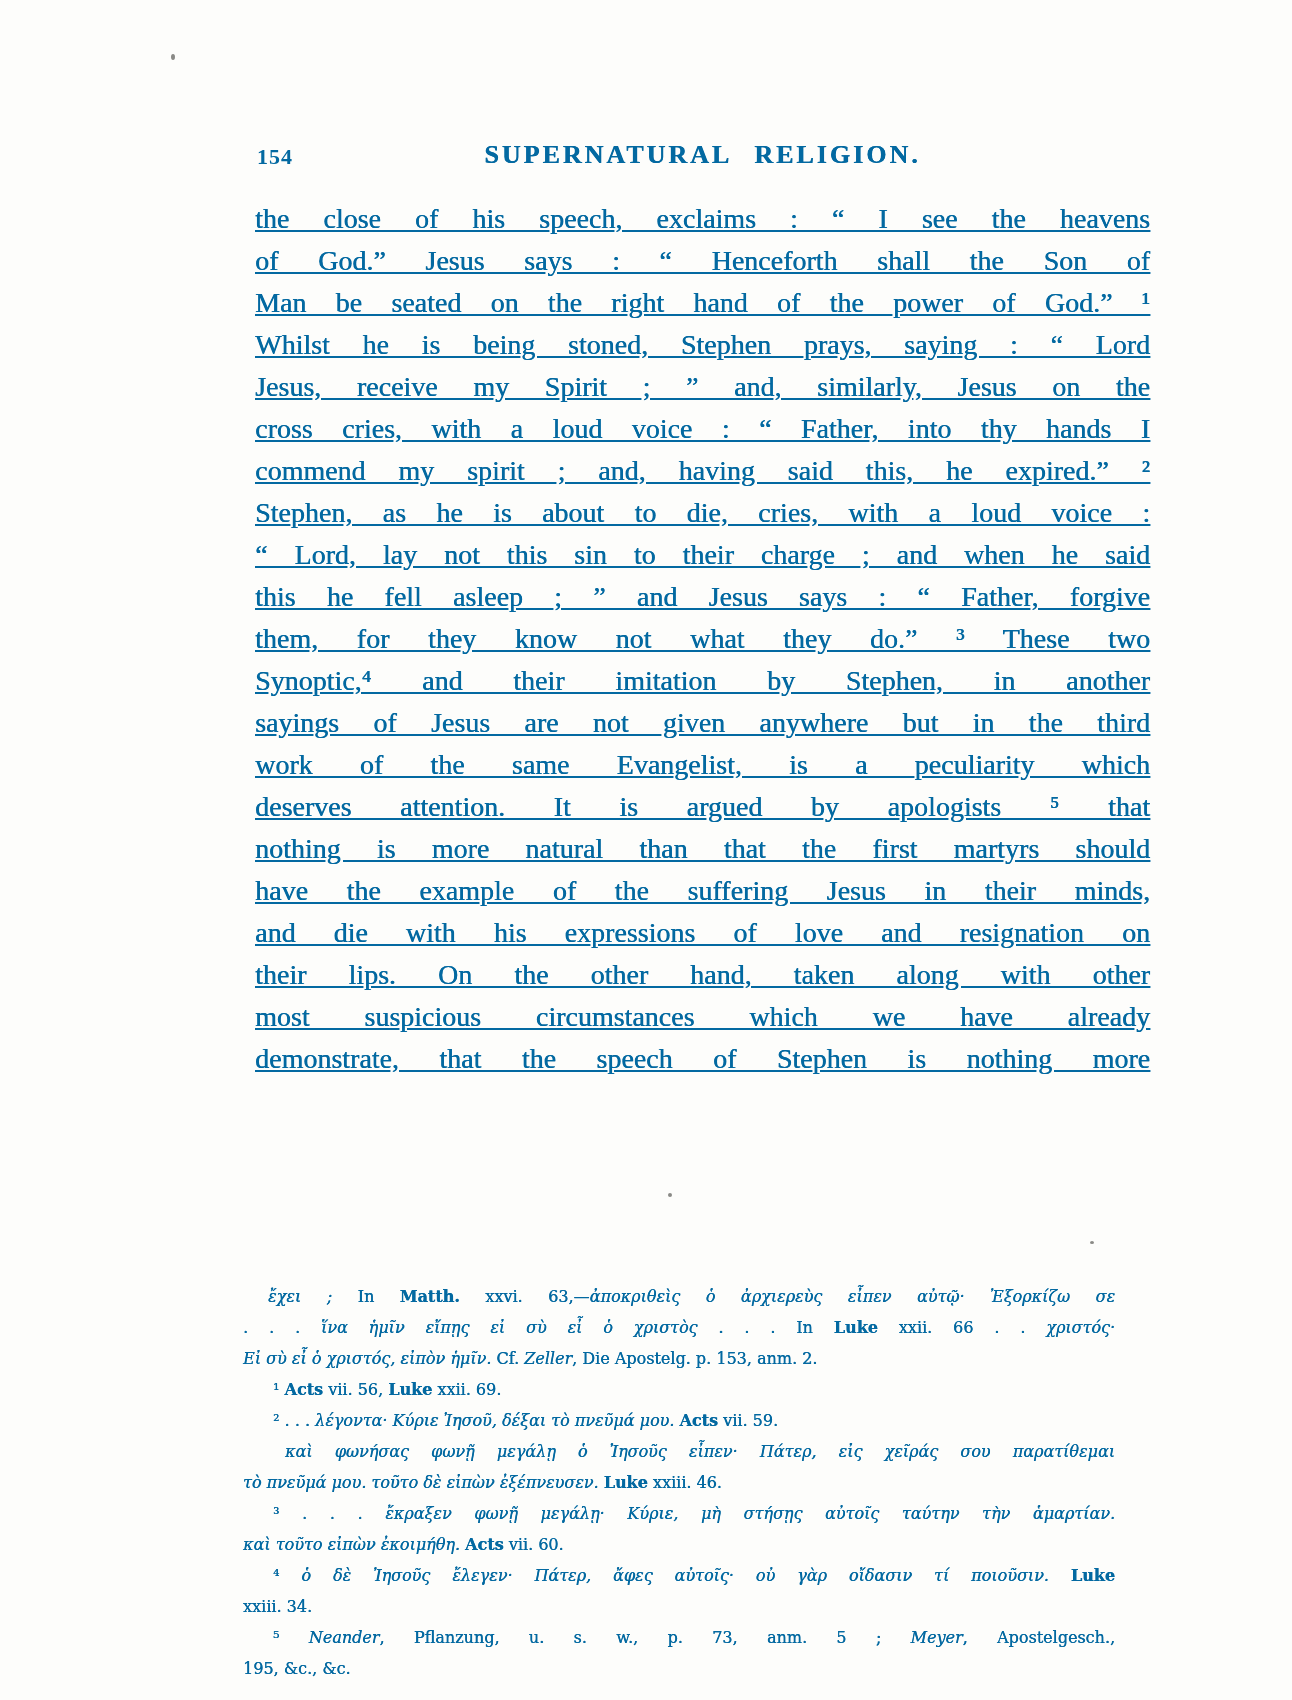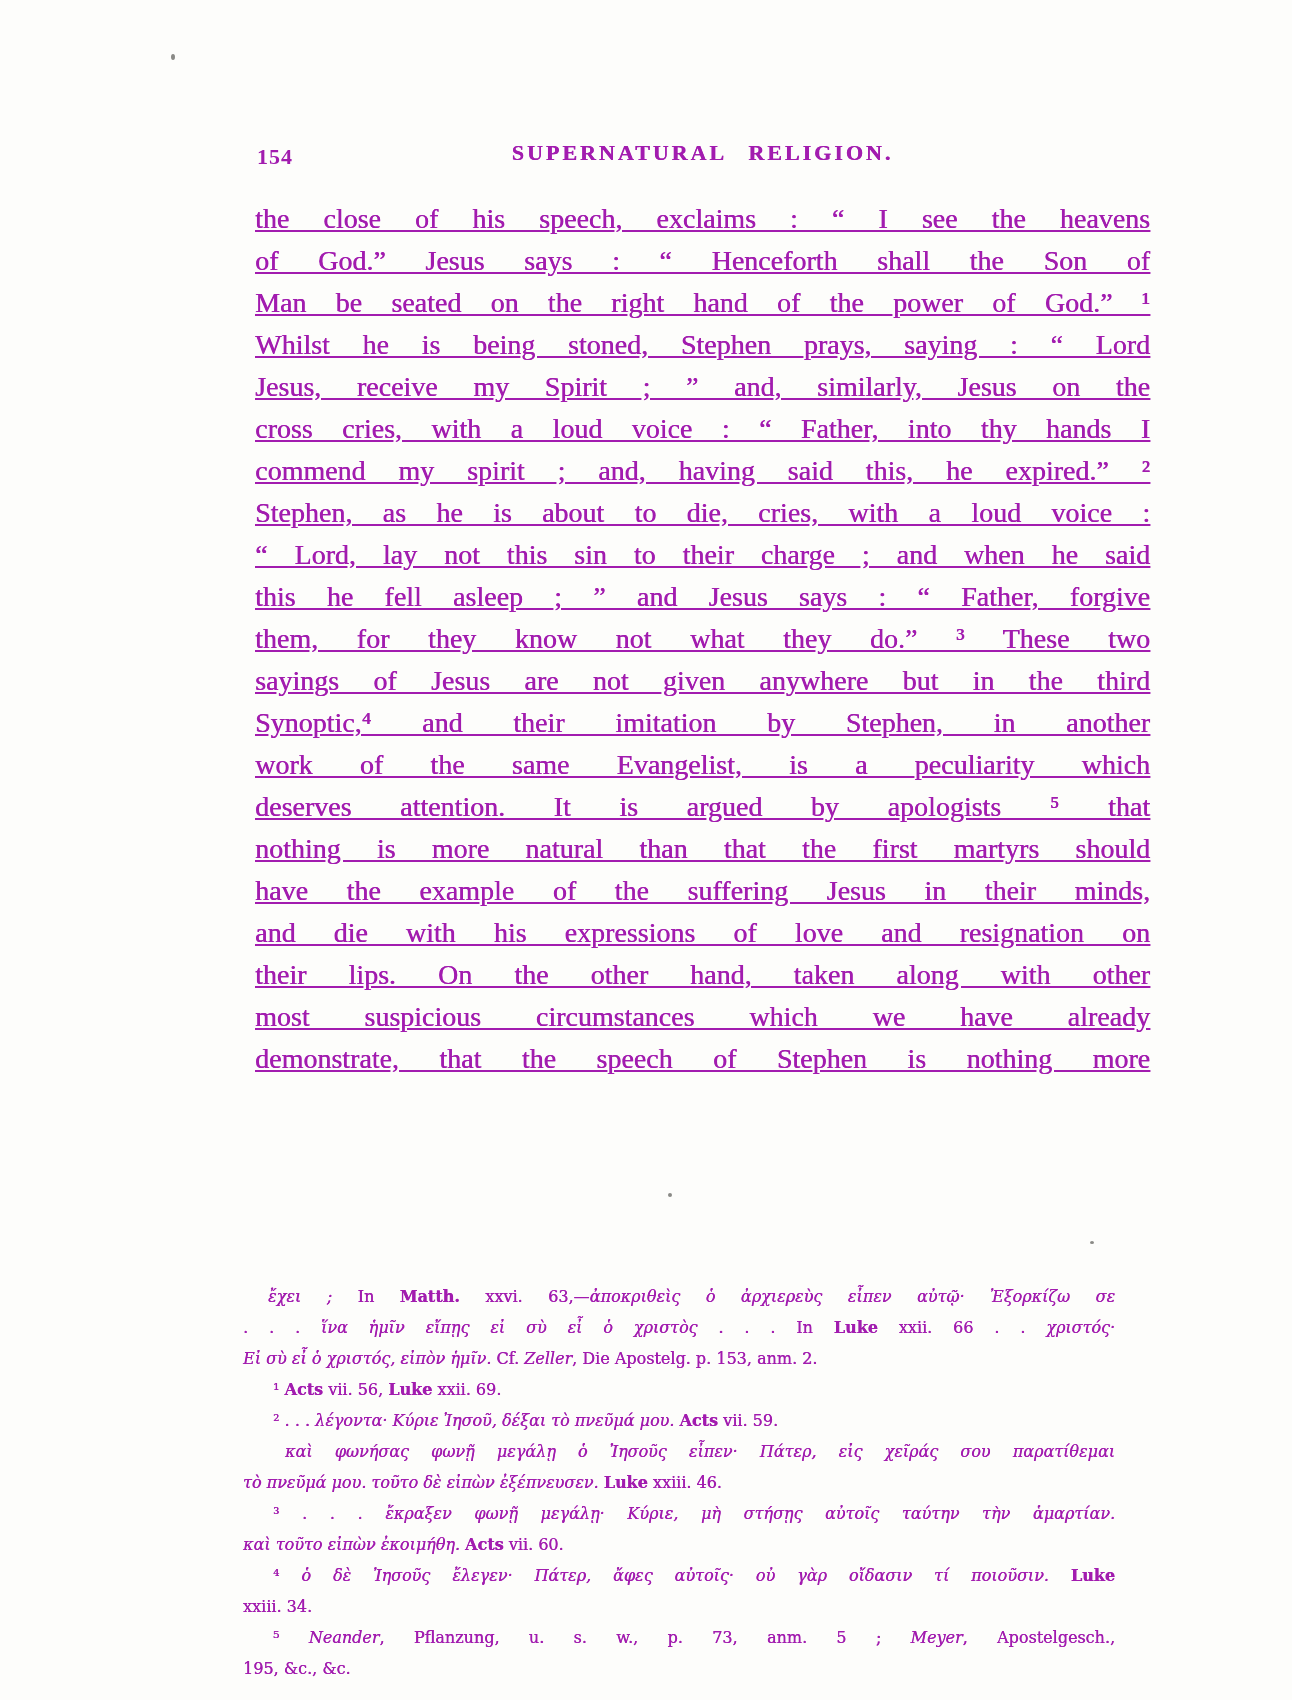--- a/index.html
+++ b/index.html
@@ -2,40 +2,40 @@
 <html><head>
 <meta charset="utf-8">
 <style>
   html, body { margin: 0; padding: 0; background: #e8e8e4; }
   .page {
     position: relative;
     width: 1292px;
     height: 1700px;
     background: #fdfdfb;
     overflow: hidden;
-    color: #a21caf;
+    color: #0369a1;
   }
   .column {
     position: absolute;
     left: 255px;
     top: 0;
     width: 895px;
   }
   
   .header-row { position: absolute; top: 140px; left: 0; width: 100%; height: 34px; }
   .page-number {
     position: absolute; left: 2px; top: 4px;
     font-family: "Liberation Serif", "DejaVu Serif", serif;
     font-size: 22px; font-weight: bold; letter-spacing: 1px;
   }
   .running-title {
     position: absolute; left: 0; right: 0; top: 0;
     text-align: center;
     font-family: "Liberation Serif", "DejaVu Serif", serif;
-    font-size: 22px; font-weight: bold;
+    font-size: 26px; font-weight: bold;
     letter-spacing: 3px; word-spacing: 14px;
     text-shadow: 0.4px 0 0 currentColor;
   }
   
   .body-block { position: absolute; top: 198px; left: 0; width: 100%; }
   .bl {
     height: 42px; line-height: 42px;
     font-family: "Liberation Serif", "DejaVu Serif", serif;
     font-size: 28px;
     text-align: justify; text-align-last: justify;
@@ -85,22 +85,22 @@
       <div class="bl">of God.” Jesus says : “ Henceforth shall the Son of</div>
       <div class="bl">Man be seated on the right hand of the power of God.” ¹</div>
       <div class="bl">Whilst he is being stoned, Stephen prays, saying : “ Lord</div>
       <div class="bl">Jesus, receive my Spirit ; ” and, similarly, Jesus on the</div>
       <div class="bl">cross cries, with a loud voice : “ Father, into thy hands I</div>
       <div class="bl">commend my spirit ; and, having said this, he expired.” ²</div>
       <div class="bl">Stephen, as he is about to die, cries, with a loud voice :</div>
       <div class="bl">“ Lord, lay not this sin to their charge ; and when he said</div>
       <div class="bl">this he fell asleep ; ” and Jesus says : “ Father, forgive</div>
       <div class="bl">them, for they know not what they do.” ³ These two</div>
+      <div class="bl">Synoptic,⁴ and their imitation by Stephen, in another</div>
       <div class="bl">sayings of Jesus are not given anywhere but in the third</div>
-      <div class="bl">Synoptic,⁴ and their imitation by Stephen, in another</div>
       <div class="bl">work of the same Evangelist, is a peculiarity which</div>
       <div class="bl">deserves attention. It is argued by apologists ⁵ that</div>
       <div class="bl">nothing is more natural than that the first martyrs should</div>
       <div class="bl">have the example of the suffering Jesus in their minds,</div>
       <div class="bl">and die with his expressions of love and resignation on</div>
       <div class="bl">their lips. On the other hand, taken along with other</div>
       <div class="bl">most suspicious circumstances which we have already</div>
       <div class="bl">demonstrate, that the speech of Stephen is nothing more</div>
     </div>
 

